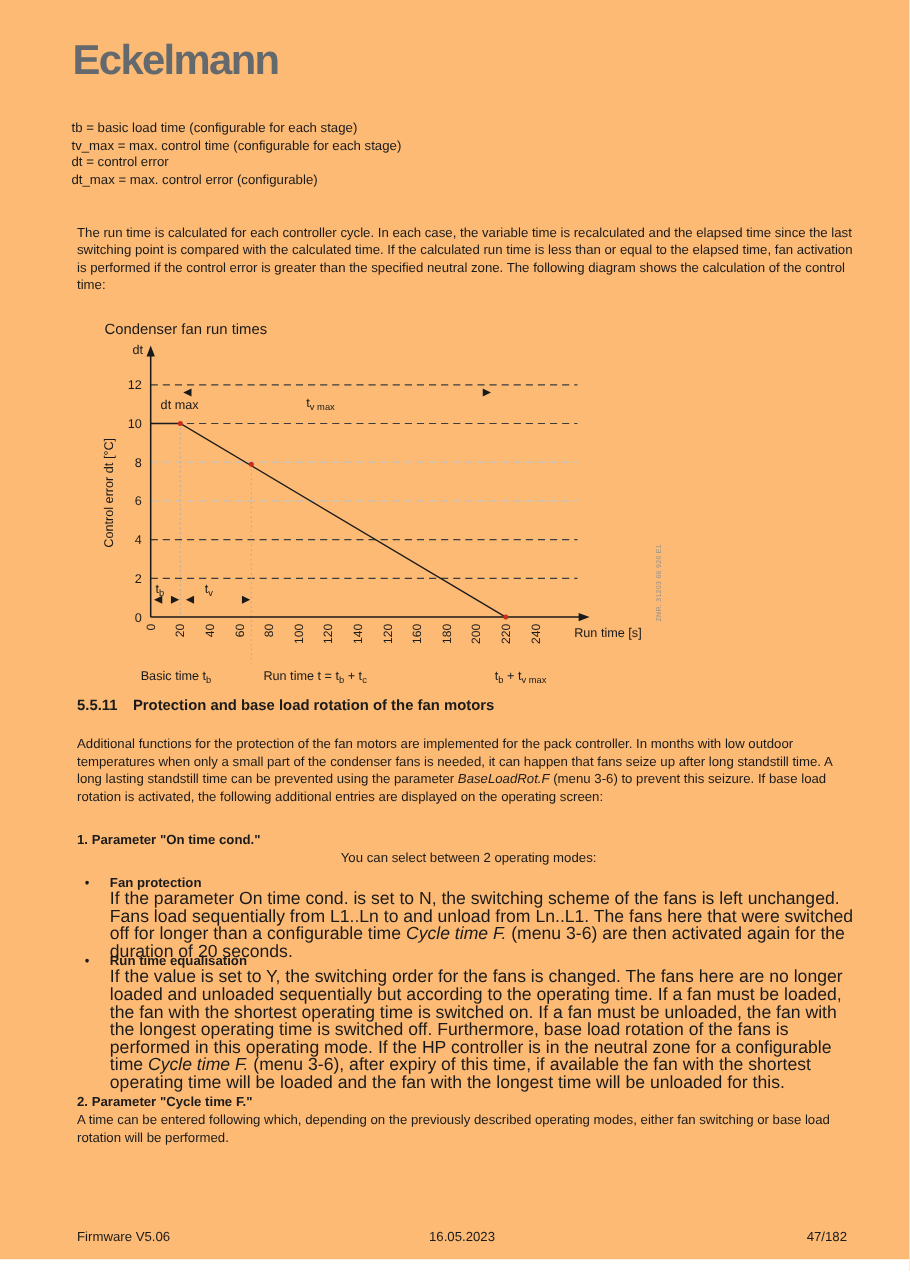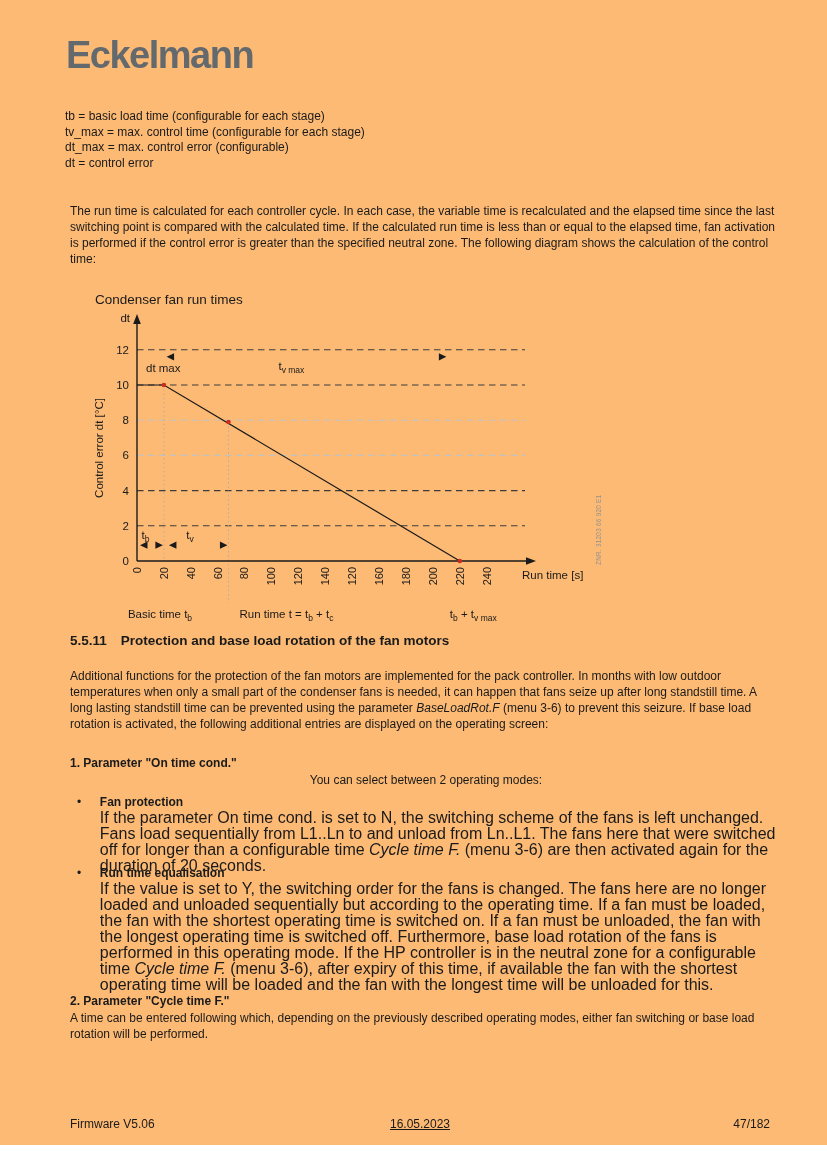--- a/index.html
+++ b/index.html
@@ -23,36 +23,36 @@
   .bullet .dot{width:13px;font-size:12px;line-height:16px;}
   .bullet .btxt{width:685px;margin-left:10px;}
   .bullet .btitle{font-size:12px;font-weight:bold;line-height:16px;}
   .bullet .bbody{font-size:16px;line-height:16px;}
   .bullet1{top:794px;}
   .bullet2{top:865px;}
   .p2-head{top:994px;}
   .p2-body{position:absolute;left:70px;top:1010px;width:705px;}
   .footer{position:absolute;left:70px;top:1117px;width:700px;font-size:12px;}
   .footer .fl{position:absolute;left:0;}
-  .footer .fc{position:absolute;left:0;width:700px;text-align:center;text-decoration:underline;}
+  .footer .fc{position:absolute;left:0;width:700px;text-align:center;}
   .footer .fr{position:absolute;right:0;}
   .it{font-style:italic;}
 </style>
 </head>
 <body>
 
 <div class="page">
 
   <div class="logo">Eckelmann</div>
 
   <div class="defs">
     <div>tb = basic load time (configurable for each stage)</div>
     <div>tv_max = max. control time (configurable for each stage)</div>
+    <div>dt = control error</div>
     <div>dt_max = max. control error (configurable)</div>
-    <div>dt = control error</div>
   </div>
 
   <p class="body intro">The run time is calculated for each controller cycle. In each case, the variable time is recalculated and the elapsed time since the last switching point is compared with the calculated time. If the calculated run time is less than or equal to the elapsed time, fan activation is performed if the control error is greater than the specified neutral zone. The following diagram shows the calculation of the control time:</p>
 
   <div class="chart-wrap">
     <div class="chart-title">Condenser fan run times</div>
     <svg width="710" height="348" viewBox="0 0 710 348">
         <line x1="67" y1="237.8" x2="455" y2="237.8" stroke="#3c3c3c" stroke-width="1.1" stroke-dasharray="6.5 4.5"></line>
         <line x1="67" y1="202.6" x2="455" y2="202.6" stroke="#3c3c3c" stroke-width="1.1" stroke-dasharray="6.5 4.5"></line>
         <line x1="67" y1="97" x2="455" y2="97" stroke="#3c3c3c" stroke-width="1.1" stroke-dasharray="6.5 4.5"></line>

